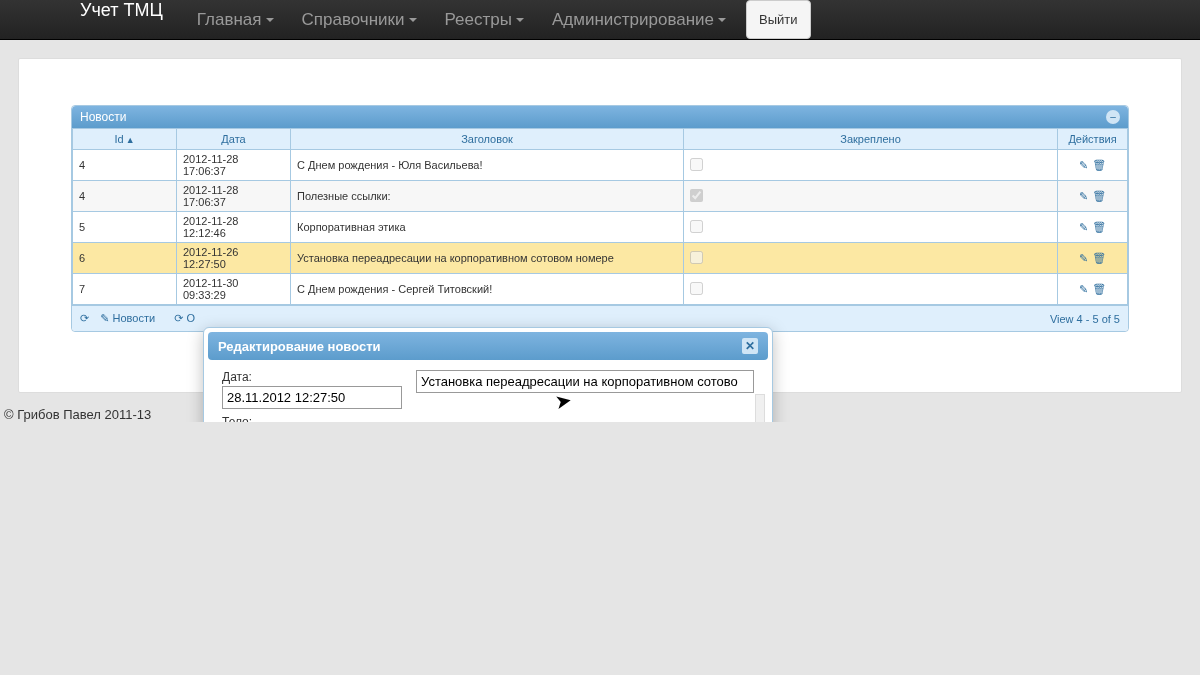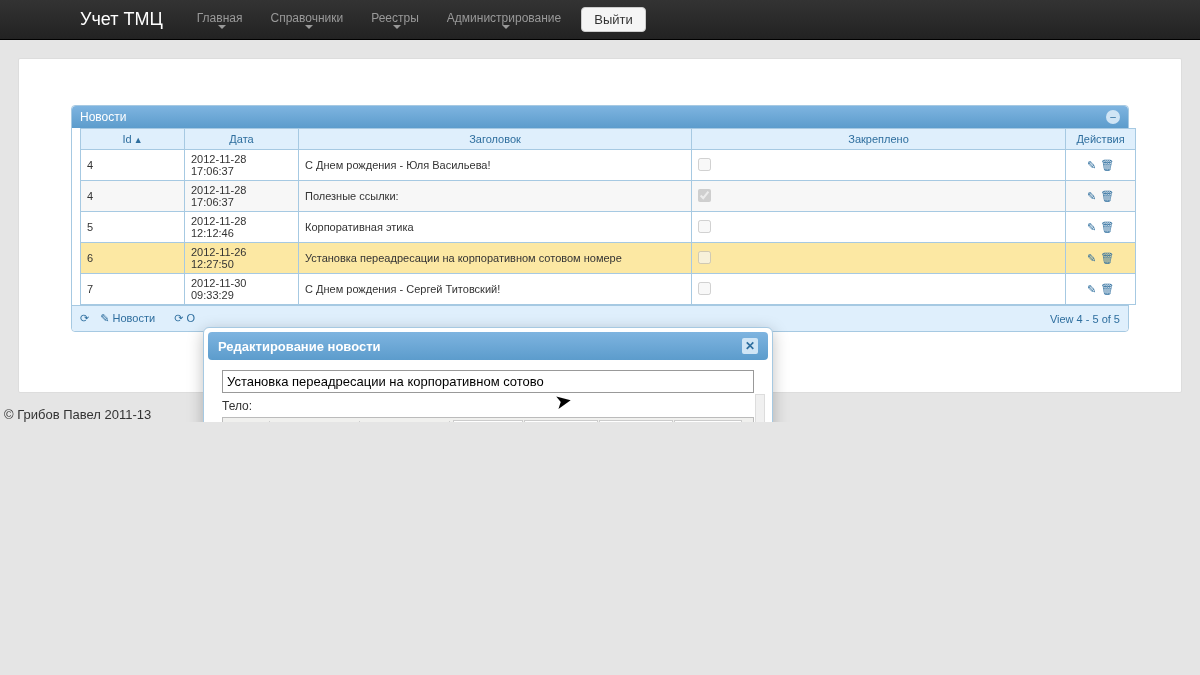--- a/index.html
+++ b/index.html
@@ -1,26 +1,26 @@
 <!DOCTYPE html>
 <html><head>
 <meta charset="utf-8">
 <style>
 * { box-sizing: border-box; margin: 0; padding: 0; }
 body { font-family: "Helvetica Neue", Helvetica, Arial, sans-serif; font-size: 13px; background: #e5e5e5; color: #333; }
-.navbar { background: linear-gradient(#333,#222); border-bottom:1px solid #000; height:40px; display:flex; align-items:center; padding:0 20px 0 80px; }
+.navbar { background: linear-gradient(#333,#222); border-bottom:1px solid #000; height:40px; display:flex; padding:0 20px 0 80px; }
 .navbar .brand { color:#fff; font-size:18px; font-weight:200; margin-right:20px; }
-.navbar a.navlink { color:#999; padding:10px 14px; font-size:12px; text-decoration:none; display:inline-flex; align-items:center;flex-direction:column; }
+.navbar a.navlink { color:#999; padding:10px 14px; font-size:17px; text-decoration:none; display:inline-flex; align-items:center; }
 .caret { display:inline-block; width:0; height:0; border-left:4px solid transparent; border-right:4px solid transparent; border-top:4px solid #999; margin-left:4px; }
 .btn-logout { background:#f5f5f5; border:1px solid #ccc; border-radius:4px; padding:4px 12px; color:#333; margin-left:6px; font-size:13px; cursor:pointer; }
 .content-wrap { margin:18px 18px 0 18px; background:#fff; border:1px solid #ddd; border-radius:2px; padding:46px 52px 60px 52px; position:relative; }
 .panel { border:1px solid #a6c9e2; border-radius:4px; }
 .panel-header { background:linear-gradient(#7eb4e0,#5c9ccc); color:#fff; font-size:12px; padding:4px 8px; border-radius:4px 4px 0 0; display:flex; justify-content:space-between; align-items:flex-end; }
 .minus-icon { width:14px; height:14px; background:#d0e5f5; border-radius:50%; font-size:10px; line-height:14px; text-align:center; color:#2e6e9e; }
-table.grid { width:100%; border-collapse:collapse; font-size:11px;margin-left:8px; }
+table.grid { width:100%; border-collapse:collapse; font-size:11px; }
 table.grid th { background:#dfeffc; color:#2e6e9e; font-weight:normal; padding:4px 6px; border:1px solid #a6c9e2; position:relative; }
 table.grid td { padding:3px 6px; border:1px solid #a6c9e2; background:#fff; vertical-align:middle; }
 tr.alt td { background:#f7f7f7; }
 tr.sel td { background:#fce8a3; }
 .sort-ind { font-size:9px; color:#2e6e9e; margin-left:2px; }
 .act-cell { text-align:center; }
 .act-i { color:#2e6e9e; cursor:pointer; margin:0 2px; }
 .grid-footer { background:#dfeffc; border-top:1px solid #a6c9e2; padding:6px 8px; display:flex; justify-content:space-between; align-items:center; font-size:11px; color:#2e6e9e; border-radius:0 0 4px 4px; }
 .footer-left span { margin-right:8px; cursor:pointer; }
 .copyright { margin:14px 0 0 4px; font-size:13px; color:#333; }
@@ -145,20 +145,24 @@
   </div>
 
   <div class="dialog">
     <div class="dialog-titlebar">
       <span>Редактирование новости</span>
       <span class="dialog-close">✕</span>
     </div>
     <div class="dialog-body">
       <div class="dlg-vscroll"></div>
       <div class="form-row">
+        <div class="form-col1">
+          <label class="form-label">Дата:</label>
+          <input class="form-input" value="28.11.2012 12:27:50" style="">
+        </div>
         <div class="form-col2">
           <input class="form-input" value="Установка переадресации на корпоративном сотово" style="">
         </div>
       </div>
       <label class="form-label" style="margin-top:6px">Тело:</label>
 
       <div class="editor-box">
 
         <div class="tb">
           <span class="tbi">💾</span>

